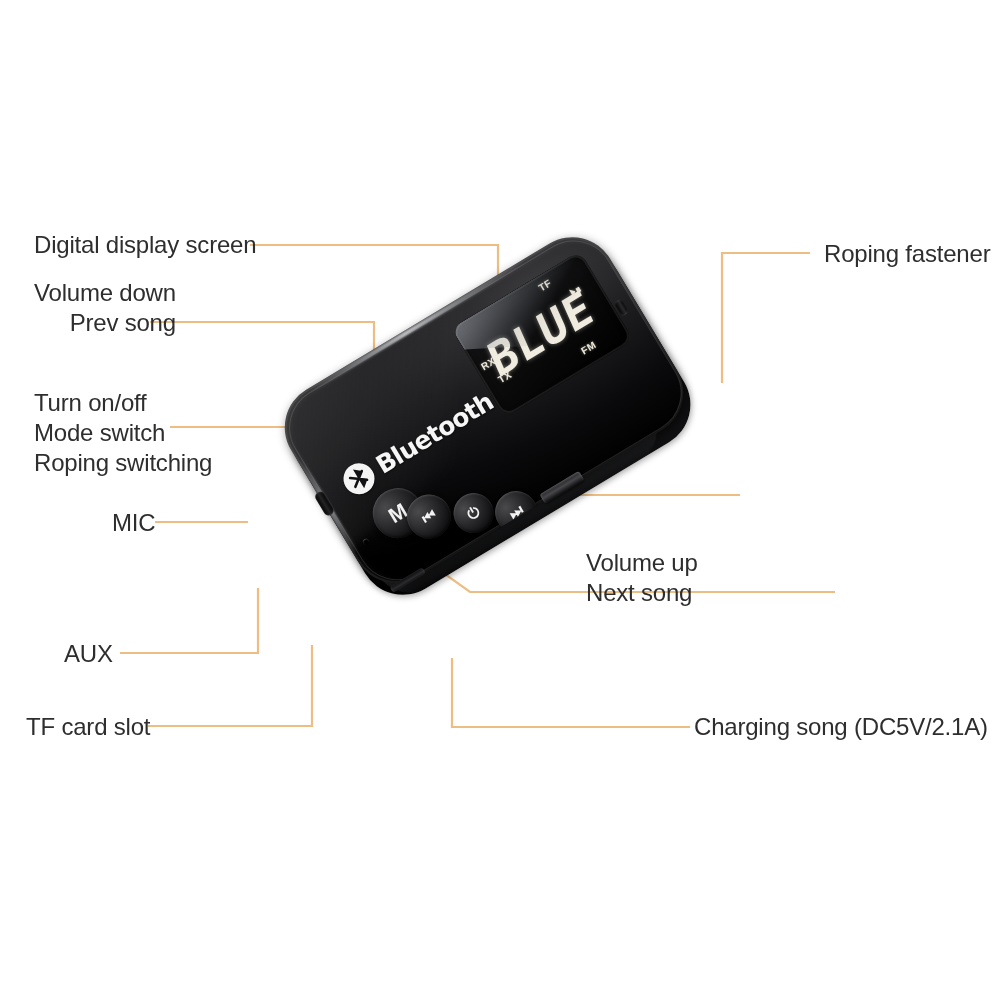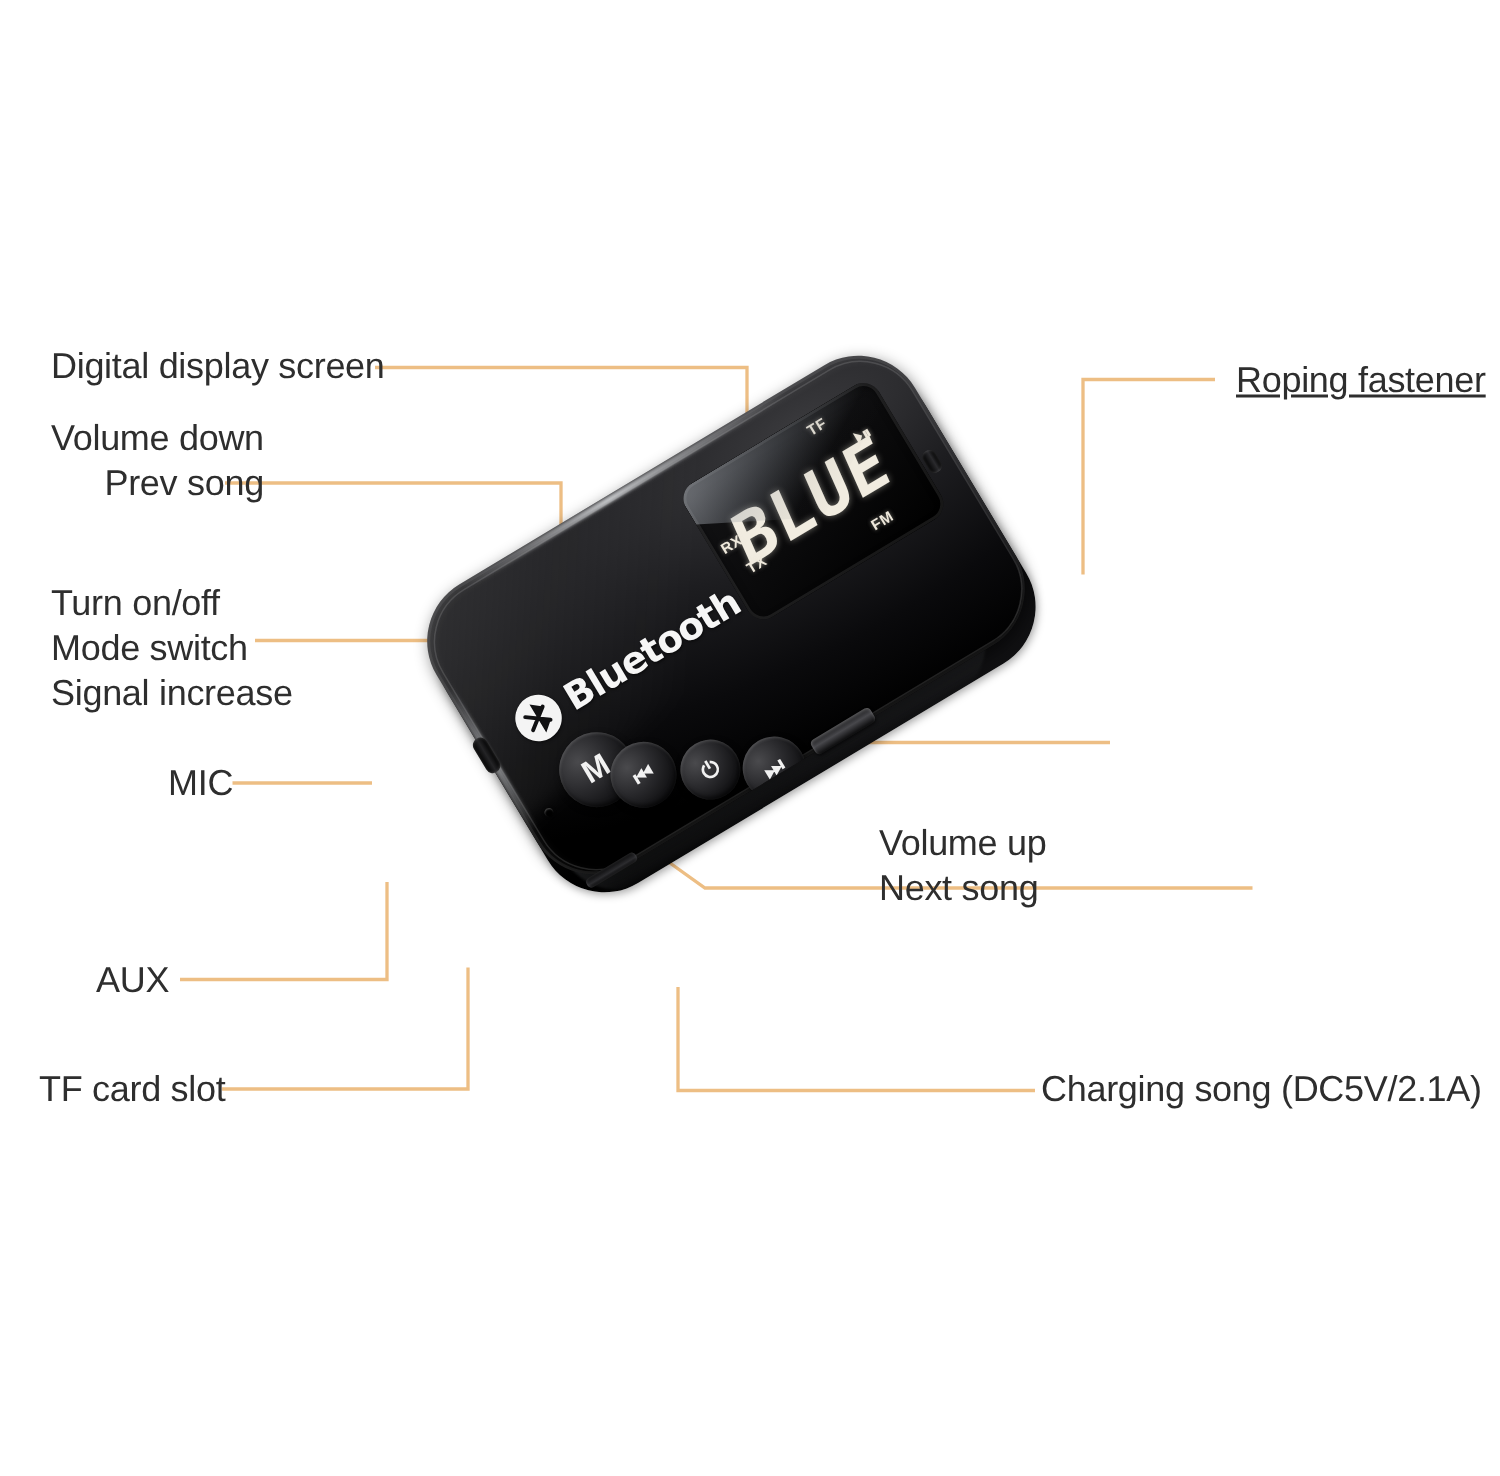--- a/index.html
+++ b/index.html
@@ -396,36 +396,36 @@
   </div>
 
   <div class="callout" style="left:34px; top:278px;text-align:right;">
     <span class="line">Volume down</span>
     <span class="line">Prev song</span>
   </div>
 
   <div class="callout" style="left:34px; top:388px;">
     <span class="line">Turn on/off</span>
     <span class="line">Mode switch</span>
-    <span class="line">Signal increase</span>
+    <span class="line">Roping switching</span>
   </div>
 
   <div class="callout" style="left:112px; top:508px;">
     <span class="line">MIC</span>
   </div>
 
   <div class="callout" style="left:64px; top:639px;">
     <span class="line">AUX</span>
   </div>
 
   <div class="callout" style="left:26px; top:712px;">
     <span class="line">TF card slot</span>
   </div>
 
-  <div class="callout" style="left:824px; top:239px;text-decoration:underline;">
+  <div class="callout" style="left:824px; top:239px;">
     <span class="line">Roping fastener</span>
   </div>
 
 
   <div class="callout right-align" style="left:586px; top:548px; width:388px;">
     <span class="line">Volume up</span>
     <span class="line">Next song</span>
   </div>
 
   <div class="callout" style="left:694px; top:712px;">

